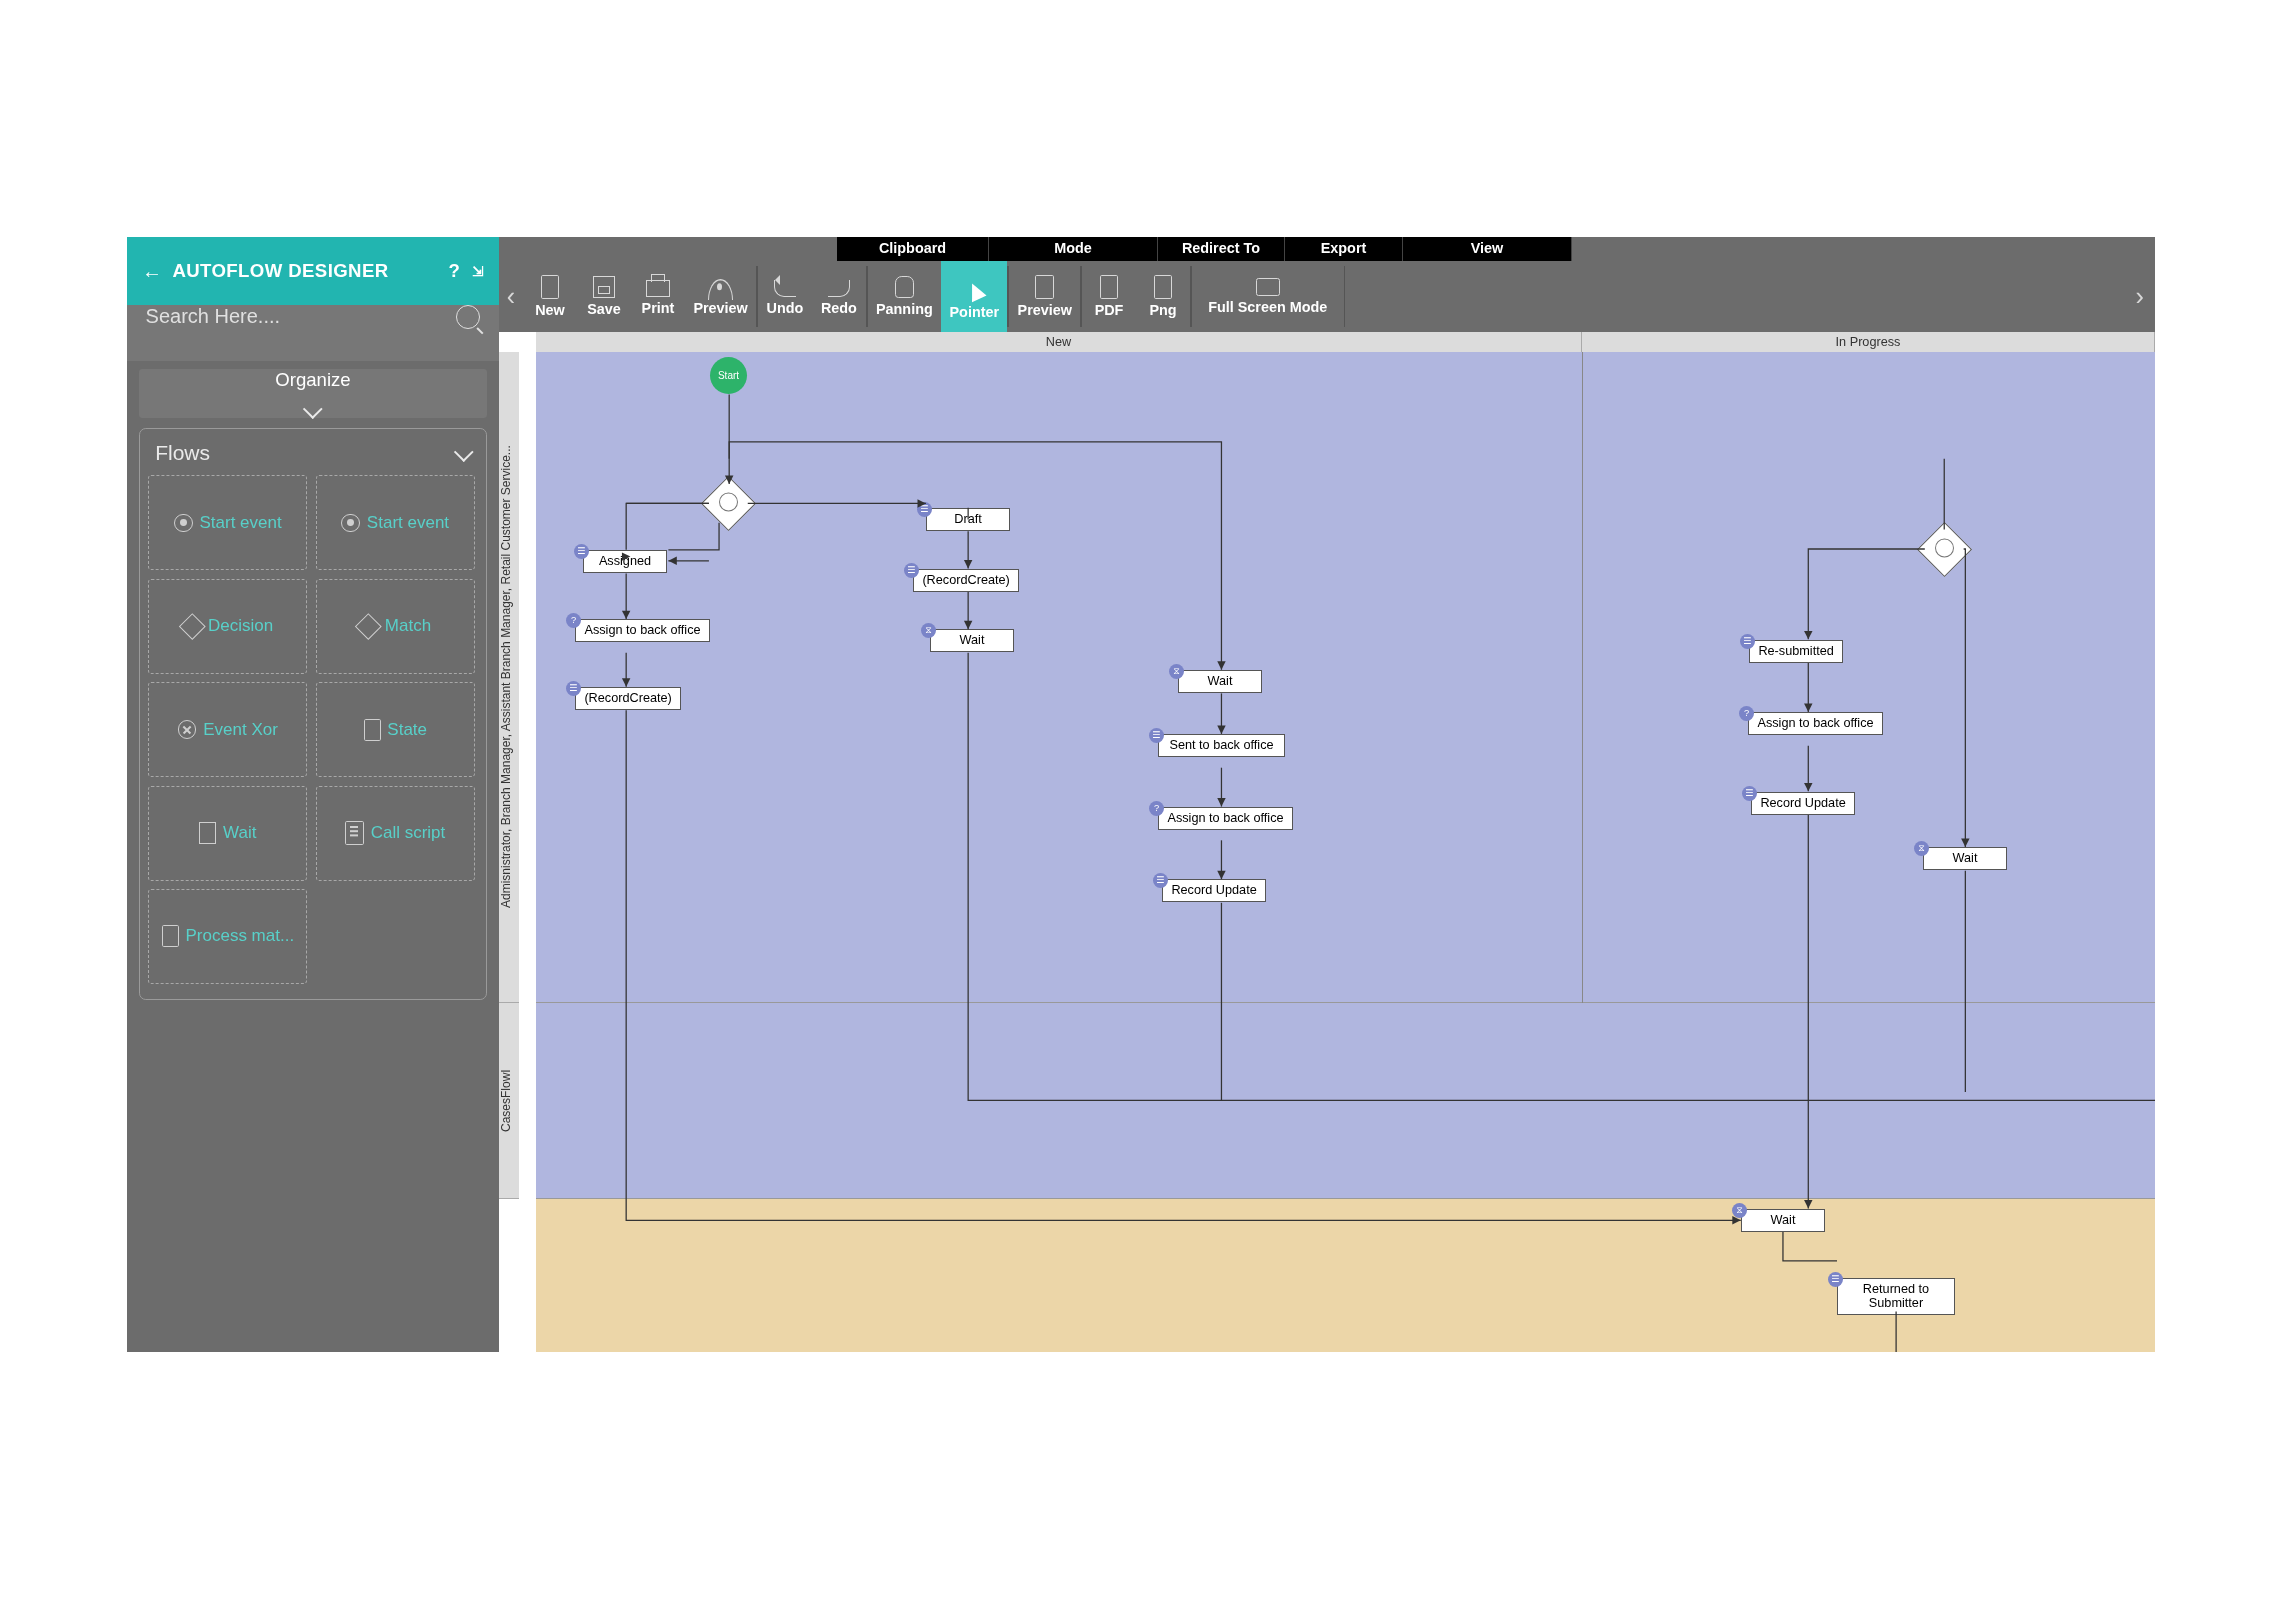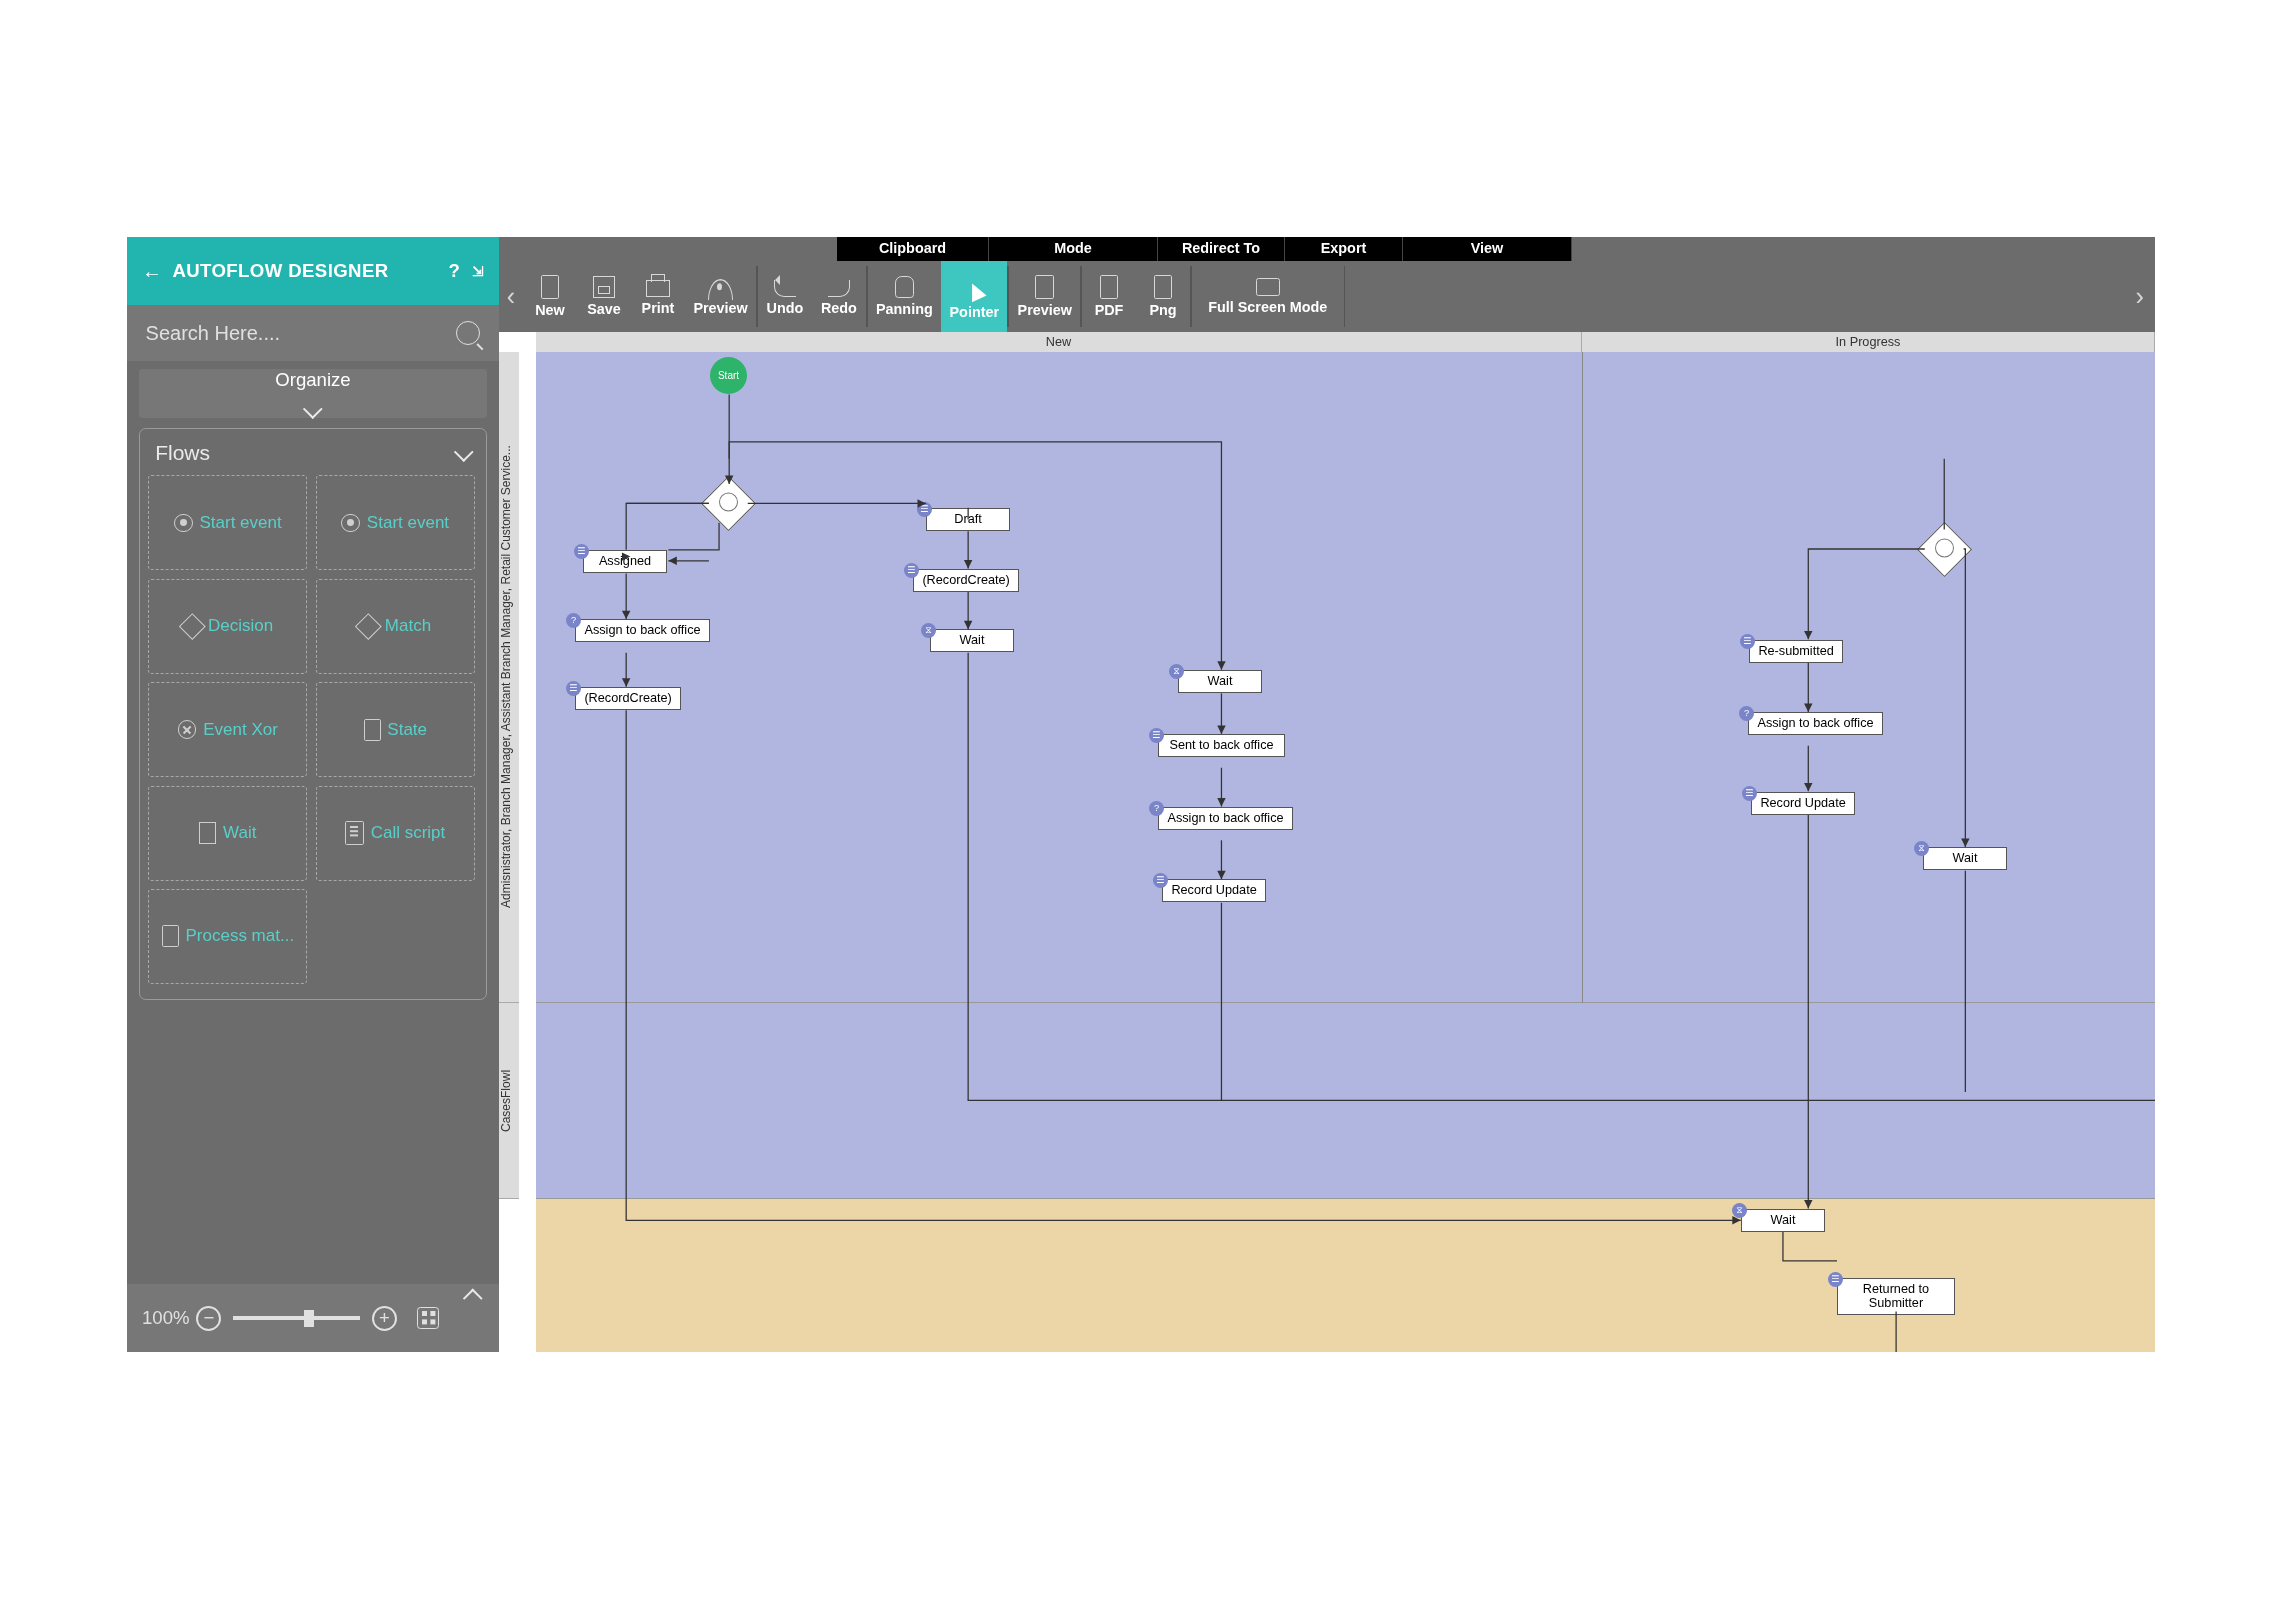--- a/index.html
+++ b/index.html
@@ -4,21 +4,21 @@
 <style>
 * { margin:0; padding:0; box-sizing:border-box; font-family:"Segoe UI",Arial,sans-serif; }
 html,body { width:2295px; height:1623px; background:#fff; }
 .frame { position:absolute; left:127px; top:237px; width:2028px; height:1115px; background:#fff; }
 .sidebar { position:absolute; left:0; top:0; width:372px; height:100%; background:#6c6c6c; }
 .sb-header { height:68px; background:#22b5b0; display:flex; align-items:center; padding:0 15px; color:#fff; font-size:18.6px; font-weight:600; letter-spacing:0.4px; }
 .sb-header .back { margin-right:10px; font-size:20px; }
 .sb-header .sp { flex:1; }
 .sb-header .q { font-size:18.6px; margin-right:12px; }
 .sb-header .expand { font-size:13.5px; }
-.search { height:56px; background:#777; display:flex; align-items:center; padding:0 18.6px; color:#e0e0e0; font-size:20px; }
+.search { height:56px; background:#777; display:flex; padding:0 18.6px; color:#e0e0e0; font-size:20px; }
 .search .sp { flex:1; }
 .search .mag { width:24px; height:24px; border:1.7px solid #e0e0e0; border-radius:50%; position:relative; }
 .search .mag::after { content:""; position:absolute; width:8.4px; height:1.7px; background:#e0e0e0; bottom:-3.4px; right:-5px; transform:rotate(45deg); }
 .panel-hdr { height:49px; background:#777; margin:8.4px 12px 0; border-radius:3.4px; display:flex; align-items:center; padding:0 17px; color:#ffffff; font-size:18.6px;flex-direction:column; }
 .panel-hdr .sp { flex:1; }
 .chev { display:inline-block; width:13.5px; height:13.5px; border-right:2.5px solid #eaeaea; border-bottom:2.5px solid #eaeaea; transform:rotate(45deg); margin-bottom:3.4px; }
 .chev.up { transform:rotate(-135deg); margin-bottom:-5px; }
 .flows-box { margin:10px 12px 0; border:1.7px solid #9a9a9a; border-radius:6.8px; padding:12px 8.4px 15px; }
 .flows-title { display:flex; align-items:center; color:#eaeaea; font-size:21px; padding:0 6.8px 10px; }
 .flows-title .sp { flex:1; }
@@ -148,28 +148,20 @@
         <div class="stencil">
             <span class="ic doc"></span>
             <span>Call script</span>
           </div>
         <div class="stencil">
             <span class="ic page"></span>
             <span>Process mat...</span>
           </div>
       </div>
     </div>
-    <div class="bottom-bar">
-      <span class="chev up"></span>
-      <span>100%</span>
-      <span class="zoom-minus">−</span>
-      <span class="zoom-track"></span>
-      <span class="zoom-plus">+</span>
-      <span class="grid-ic"></span>
-    </div>
   </div>
 
   <div class="toolbar-area">
     <div class="tab-row">
       <div class="tab w1">Clipboard</div>
       <div class="tab w2">Mode</div>
       <div class="tab w3">Redirect To</div>
       <div class="tab w4">Export</div>
       <div class="tab w5">View</div>
     </div>

